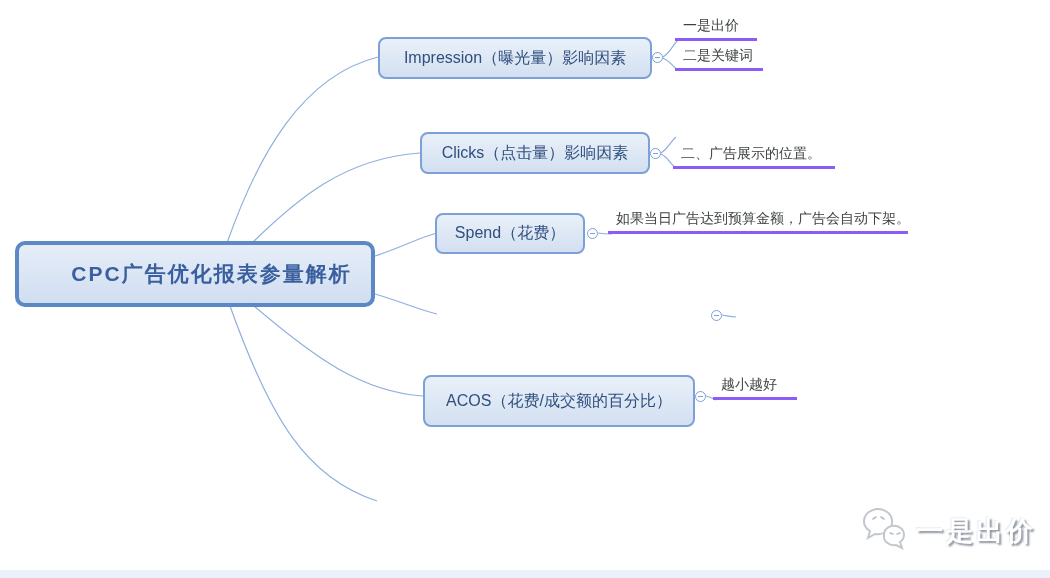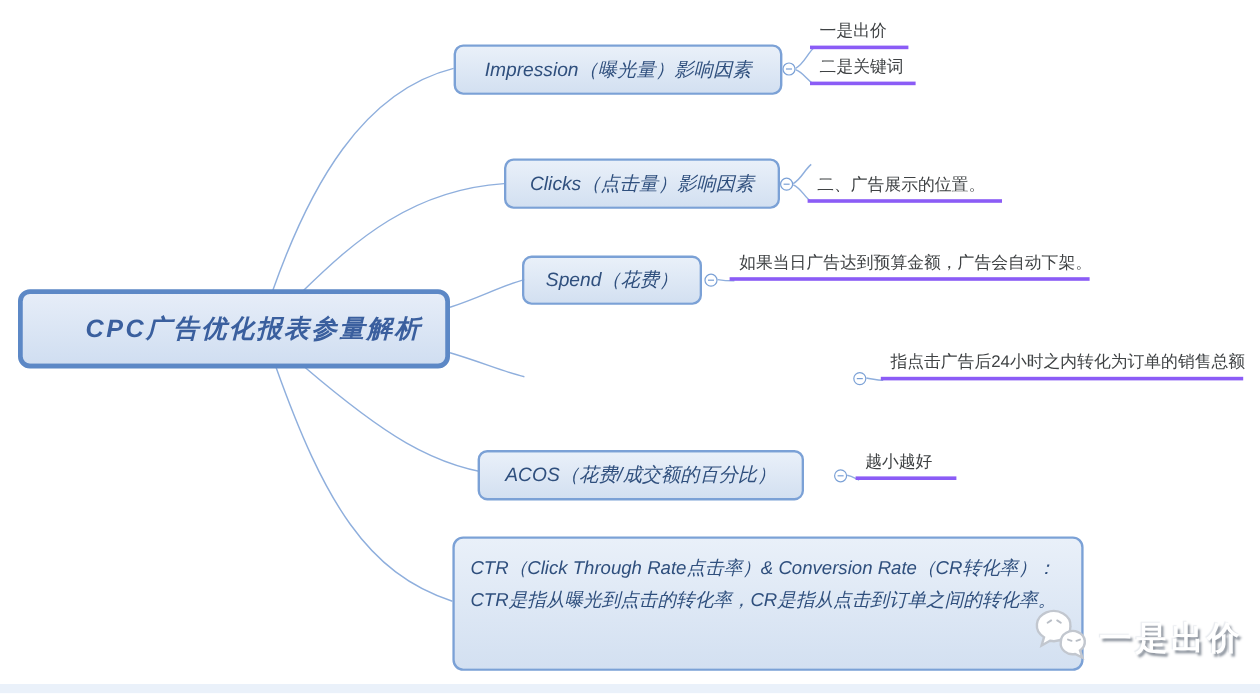--- a/index.html
+++ b/index.html
@@ -6,21 +6,21 @@
   #stage{
     position:relative;width:1050px;height:578px;overflow:hidden;
     font-family:"Liberation Sans","DejaVu Sans",sans-serif;background:#ffffff;
   }
   svg.lines{position:absolute;left:0;top:0;z-index:1;}
   .node{
     position:absolute;z-index:2;box-sizing:border-box;
     display:flex;align-items:center;justify-content:center;
     background:linear-gradient(#e9f0f9,#d3e0f1);
     border:2px solid #7ba1d6;border-radius:8px;
-    color:#2f4f7d;font-size:16px;white-space:nowrap;font-style:italic;
+    color:#2f4f7d;font-size:16px;white-space:nowrap;
   }
   .node.root{
     border:4px solid #5c88c6;border-radius:10px;
     background:linear-gradient(#e6edf8,#d0def1);
     color:#3a5f9e;font-size:21px;font-weight:bold;letter-spacing:2px;padding-left:33px;
   }
   .node.big{
     font-size:15.5px;line-height:27px;white-space:normal;
     justify-content:flex-start;align-items:flex-start;
     padding:11px 13px;text-align:left;border-radius:9px;
@@ -80,47 +80,41 @@
 
   <div class="node" style="left:378px;top:37px;width:274px;height:42px">
     <span>Impression（曝光量）影响因素</span>
   </div>
   <div class="node" style="left:420px;top:132px;width:230px;height:42px">
     <span>Clicks（点击量）影响因素</span>
   </div>
   <div class="node" style="left:435px;top:213px;width:150px;height:41px">
     <span>Spend（花费）</span>
   </div>
-  <div class="node" style="left:398px;top:375px;width:272px;height:42px">
+  <div class="node" style="left:423px;top:375px;width:272px;height:52px">
     <span>ACOS（花费/成交额的百分比）</span>
-  </div>
-  <div class="node big" style="left:377px;top:447px;width:526px;height:112px">
-    <span>CTR（Click Through Rate点击率）&amp; Conversion Rate（CR转化率）：CTR是指从曝光到点击的转化率，CR是指从点击到订单之间的转化率。</span>
   </div>
 
   <div class="toggle" style="left:652px;top:52px"></div>
   <div class="toggle" style="left:650px;top:148px"></div>
   <div class="toggle" style="left:587px;top:228px"></div>
   <div class="toggle" style="left:711px;top:310px"></div>
   <div class="toggle" style="left:695px;top:391px"></div>
 
   <div class="leaf" style="left:675px;top:16px;width:82px">
     <span>一是出价</span>
   </div>
   <div class="leaf" style="left:675px;top:46px;width:88px">
     <span>二是关键词</span>
   </div>
   <div class="leaf" style="left:673px;top:144px;width:162px">
     <span>二、广告展示的位置。</span>
   </div>
   <div class="leaf" style="left:608px;top:209px;width:300px">
     <span>如果当日广告达到预算金额，广告会自动下架。</span>
-  </div>
-  <div class="leaf" style="left:734px;top:292px;width:302px">
-    <span>指点击广告后24小时之内转化为订单的销售总额</span>
   </div>
   <div class="leaf" style="left:713px;top:375px;width:84px">
     <span>越小越好</span>
   </div>
 
   <div class="watermark" style="left:862px;top:505px">
     <span>
       <svg width="46" height="48" viewBox="0 0 46 48">
         <g fill="#ffffff" stroke="#c2c7cf" stroke-width="2">
           <path d="M 30 17 a 14 12 0 1 0 -22 9 l -2 7 l 7 -4 a 14 12 0 0 0 17 -12 z"></path>

